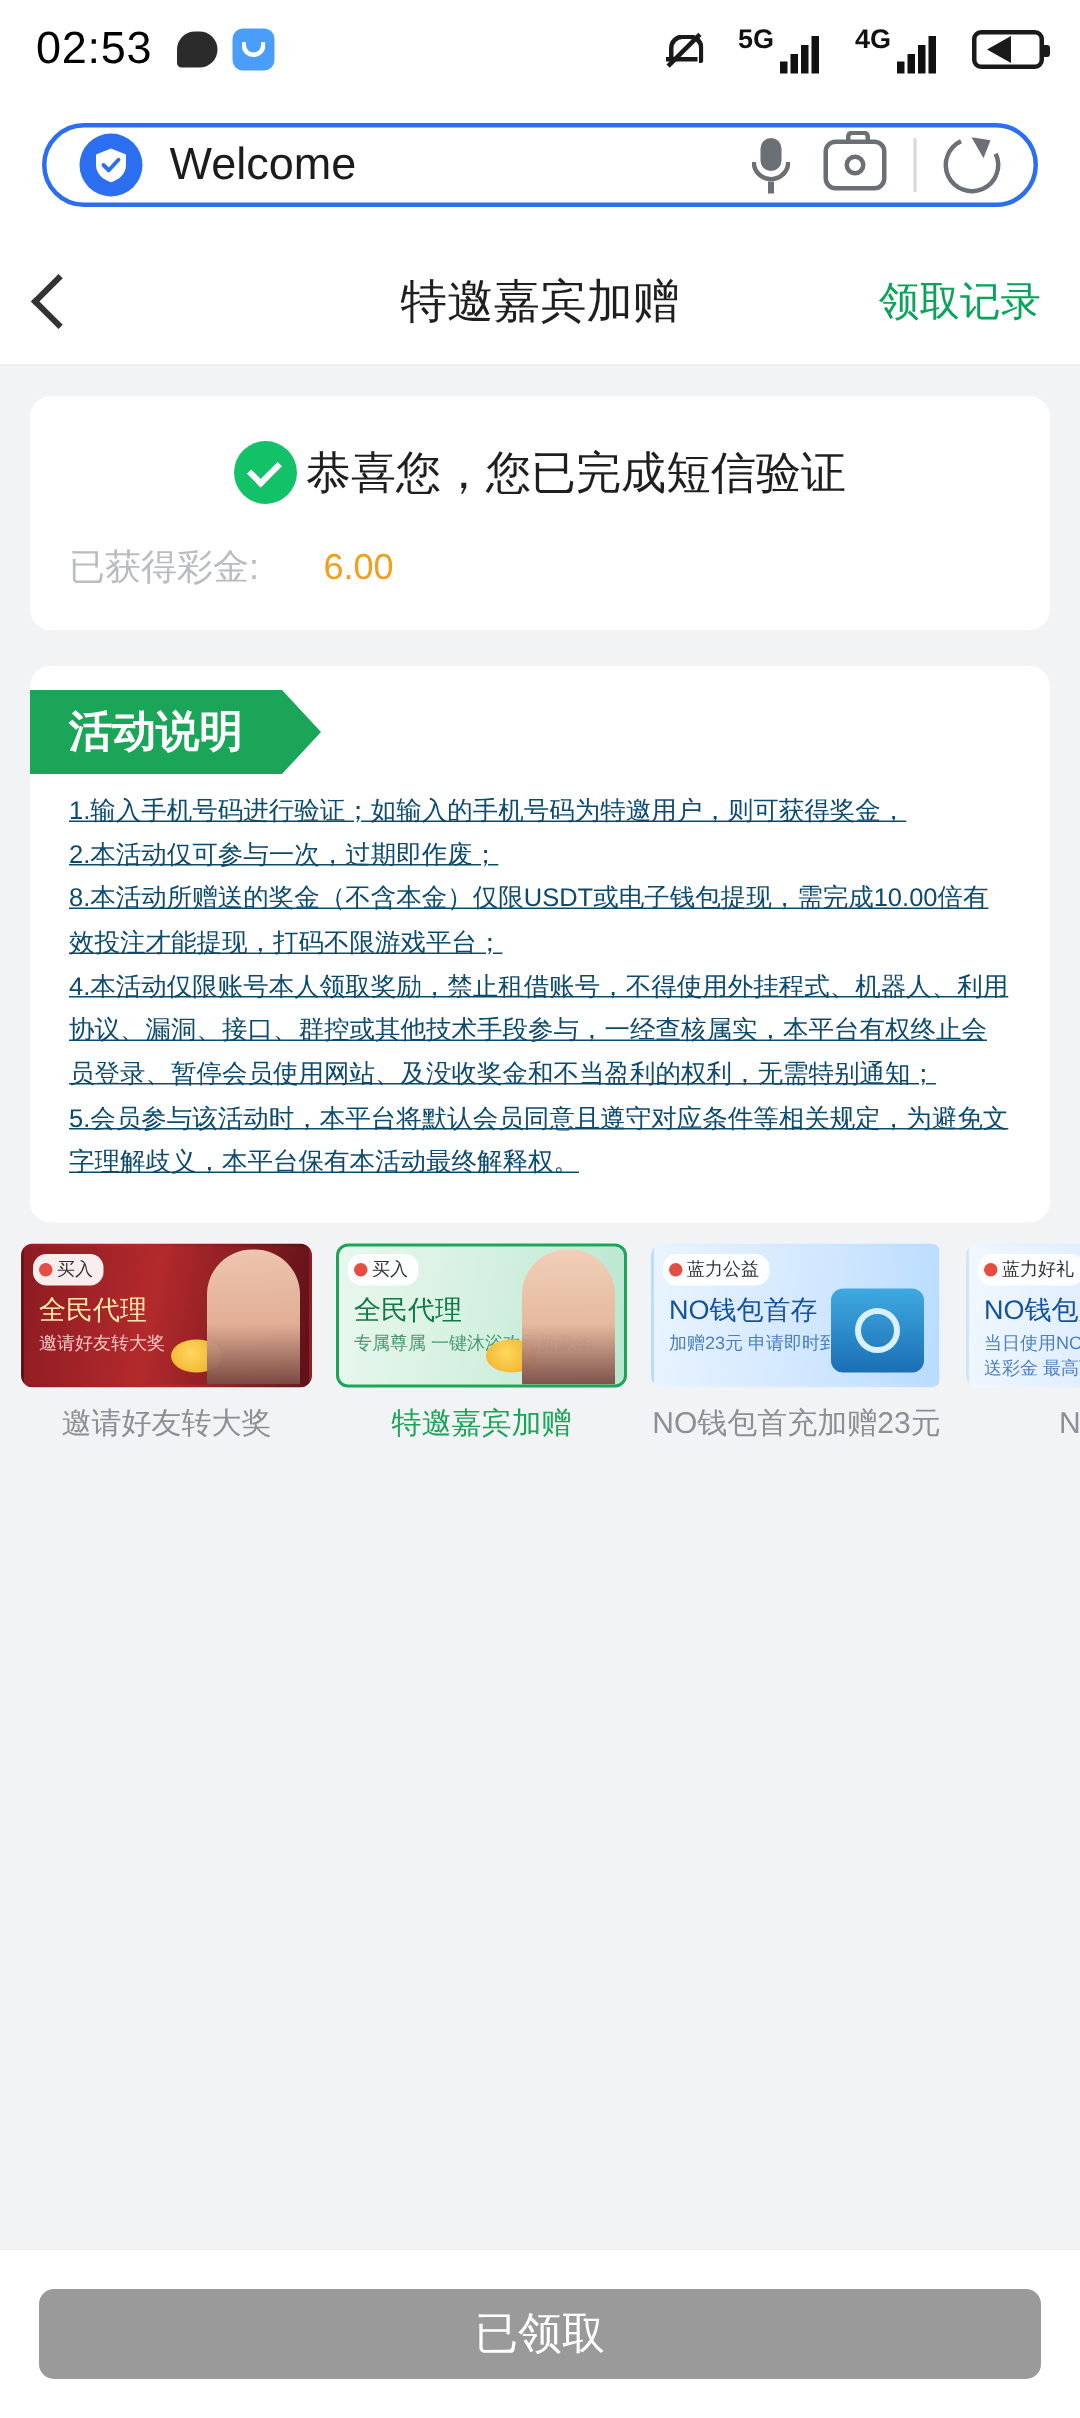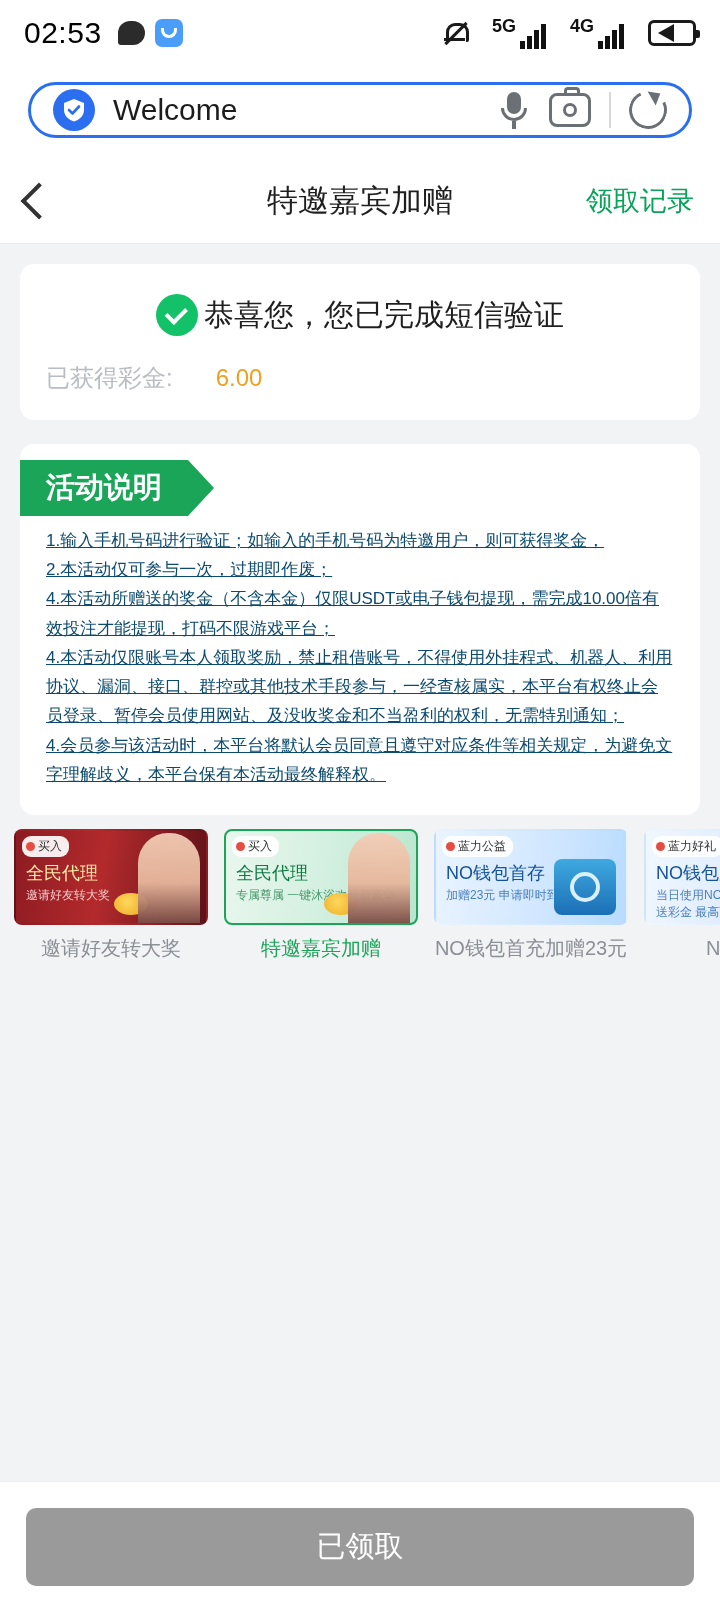--- a/index.html
+++ b/index.html
@@ -323,21 +323,21 @@
   }
 
   
   .action-wrap {
     background: #ffffff;
     padding: 26px 26px 26px 26px;
     border-top: 1px solid #ececec;
     flex: none;
   }
   .action-btn {
-    height: 78px; border-radius: 10px; background: #9a9a9a; color: #ffffff;
+    height: 60px; border-radius: 10px; background: #9a9a9a; color: #ffffff;
     display: flex; align-items: center; justify-content: center;
     font-size: 29px;
   }
 
   
   .bottomnav {
     height: 130px; background: #ffffff; display: flex; align-items: center;
     justify-content: space-around; flex: none; border-top: 1px solid #f0f0f0;
   }
   .nav-back {
@@ -460,23 +460,23 @@
     </div>
 
     <div class="card rules-card">
       <div class="ribbon-wrap">
         <div class="ribbon">活动说明</div>
         <div class="ribbon-tail" id="ribbon-tail" style="left: 168px;"></div>
       </div>
       <div class="rules-body">
         <p>1.输入手机号码进行验证；如输入的手机号码为特邀用户，则可获得奖金，</p>
         <p>2.本活动仅可参与一次，过期即作废；</p>
-        <p>4.本活动所赠送的奖金（不含本金）仅限USDT或电子钱包提现，需完成10.00倍有效投注才能提现，打码不限游戏平台；</p>
+        <p>8.本活动所赠送的奖金（不含本金）仅限USDT或电子钱包提现，需完成10.00倍有效投注才能提现，打码不限游戏平台；</p>
         <p>4.本活动仅限账号本人领取奖励，禁止租借账号，不得使用外挂程式、机器人、利用协议、漏洞、接口、群控或其他技术手段参与，一经查核属实，本平台有权终止会员登录、暂停会员使用网站、及没收奖金和不当盈利的权利，无需特别通知；</p>
-        <p>4.会员参与该活动时，本平台将默认会员同意且遵守对应条件等相关规定，为避免文字理解歧义，本平台保有本活动最终解释权。</p>
+        <p>5.会员参与该活动时，本平台将默认会员同意且遵守对应条件等相关规定，为避免文字理解歧义，本平台保有本活动最终解释权。</p>
       </div>
     </div>
 
     <div class="promo-strip">
       <div class="promo-item">
         <div class="promo-thumb thumb-a">
           <div class="thumb-badge">
               <span class="dot"></span>
               <span>买入</span>
             </div>

